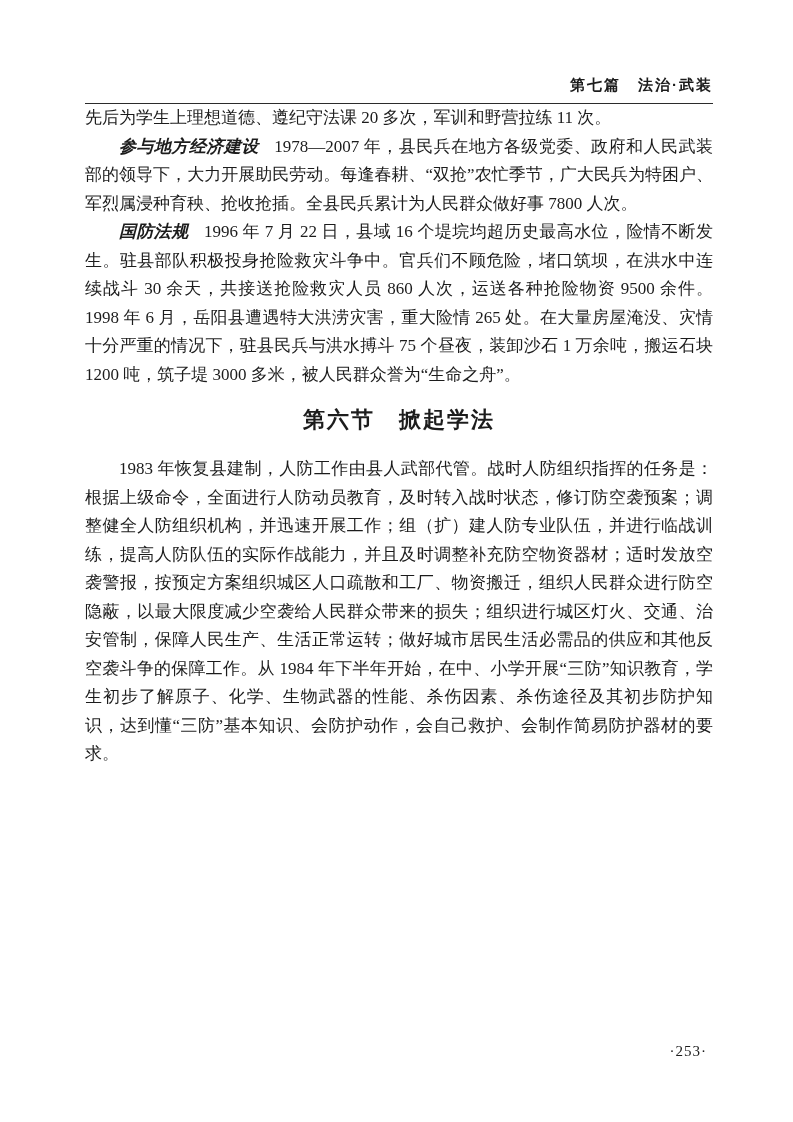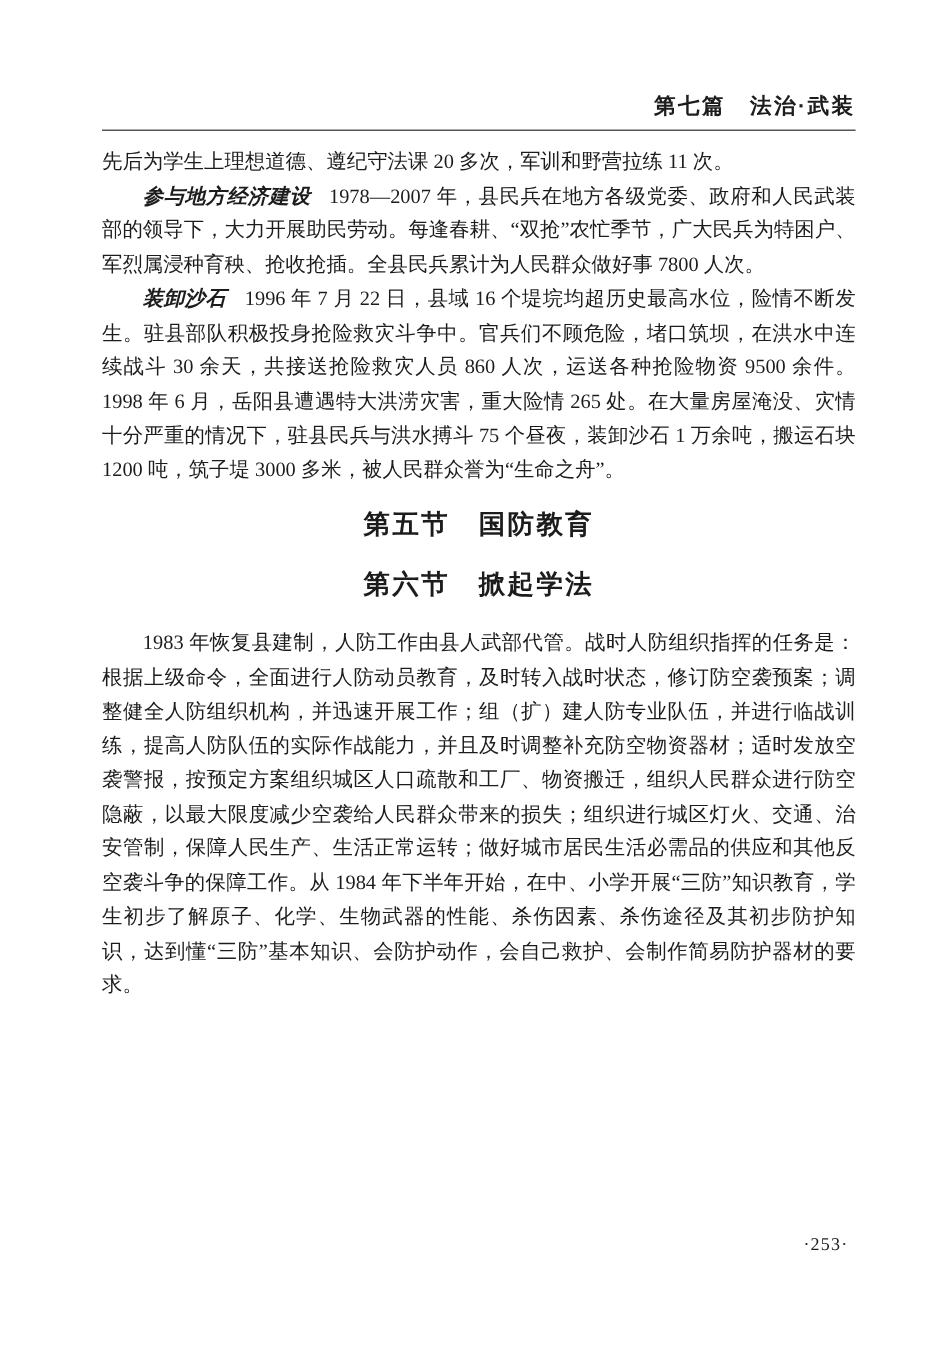--- a/index.html
+++ b/index.html
@@ -21,27 +21,26 @@
     left: 85px;
     top: 76px;
     width: 628px;
   }
   .running-head {
     display: flex;
     justify-content: flex-end;
     align-items: baseline;
     font-family: "Liberation Sans", "DejaVu Sans", sans-serif;
     font-weight: bold;
-    font-size: 18px;
+    font-size: 15px;
     letter-spacing: 2px;
     padding-bottom: 8px;
     border-bottom: 1.5px solid #2b2b2b;
   }
   .body-text {
-    margin-top: 12px;
     font-size: 17px;
     line-height: 28.5px;
     text-align: justify;
   }
   .body-text p {
     margin: 0;
     text-indent: 2em;
   }
   .body-text p.no-indent {
     text-indent: 0;
@@ -57,44 +56,43 @@
     font-weight: bold;
     text-align: center;
     letter-spacing: 2px;
     line-height: 30px;
     margin: 16px 0 20px 0;
     text-indent: 0 !important;
   }
   .page-number {
     position: absolute;
     right: 86px;
-    bottom: 75px;
+    bottom: 62px;
     font-size: 15px;
     letter-spacing: 1px;
   }
 </style>
 </head>
 <body>
 
 <div class="page">
   <div class="content">
 
     <div class="running-head">
       <span>第七篇　法治·武装</span>
     </div>
 
     <div class="body-text">
 
       <p class="no-indent">先后为学生上理想道德、遵纪守法课 20 多次，军训和野营拉练 11 次。</p>
 
       <p><span class="lead-in">参与地方经济建设</span><span>1978—2007 年，县民兵在地方各级党委、政府和人民武装部的领导下，大力开展助民劳动。每逢春耕、“双抢”农忙季节，广大民兵为特困户、军烈属浸种育秧、抢收抢插。全县民兵累计为人民群众做好事 7800 人次。</span></p>
 
-      <p><span class="lead-in">装卸沙石</span><span>1996 年 7 月 22 日，县域 16 个堤垸均超历史最高水位，险情不断发生。驻县部队积极投身抢险救灾斗争中。官兵们不顾危险，堵口筑坝，在洪水中连续战斗 30 余天，共接送抢险救灾人员 860 人次，运送各种抢险物资 9500 余件。1998 年 6 月，岳阳县遭遇特大洪涝灾害，重大险情 265 处。在大量房屋淹没、灾情十分严重的情况下，驻县民兵与洪水搏斗 75 个昼夜，装卸沙石 1 万余吨，搬运石块 1200 吨，筑子堤 3000 多米，被人民群众誉为“生命之舟”。</span></p>
+      <p><span class="lead-in">国防法规</span><span>1996 年 7 月 22 日，县域 16 个堤垸均超历史最高水位，险情不断发生。驻县部队积极投身抢险救灾斗争中。官兵们不顾危险，堵口筑坝，在洪水中连续战斗 30 余天，共接送抢险救灾人员 860 人次，运送各种抢险物资 9500 余件。1998 年 6 月，岳阳县遭遇特大洪涝灾害，重大险情 265 处。在大量房屋淹没、灾情十分严重的情况下，驻县民兵与洪水搏斗 75 个昼夜，装卸沙石 1 万余吨，搬运石块 1200 吨，筑子堤 3000 多米，被人民群众誉为“生命之舟”。</span></p>
 
-      <h2 class="section-heading">第五节　国防教育</h2>
 
 
       <h2 class="section-heading">第六节　掀起学法</h2>
 
       <p>1983 年恢复县建制，人防工作由县人武部代管。战时人防组织指挥的任务是：根据上级命令，全面进行人防动员教育，及时转入战时状态，修订防空袭预案；调整健全人防组织机构，并迅速开展工作；组（扩）建人防专业队伍，并进行临战训练，提高人防队伍的实际作战能力，并且及时调整补充防空物资器材；适时发放空袭警报，按预定方案组织城区人口疏散和工厂、物资搬迁，组织人民群众进行防空隐蔽，以最大限度减少空袭给人民群众带来的损失；组织进行城区灯火、交通、治安管制，保障人民生产、生活正常运转；做好城市居民生活必需品的供应和其他反空袭斗争的保障工作。从 1984 年下半年开始，在中、小学开展“三防”知识教育，学生初步了解原子、化学、生物武器的性能、杀伤因素、杀伤途径及其初步防护知识，达到懂“三防”基本知识、会防护动作，会自己救护、会制作简易防护器材的要求。</p>
 
 
     </div>
   </div>
 

